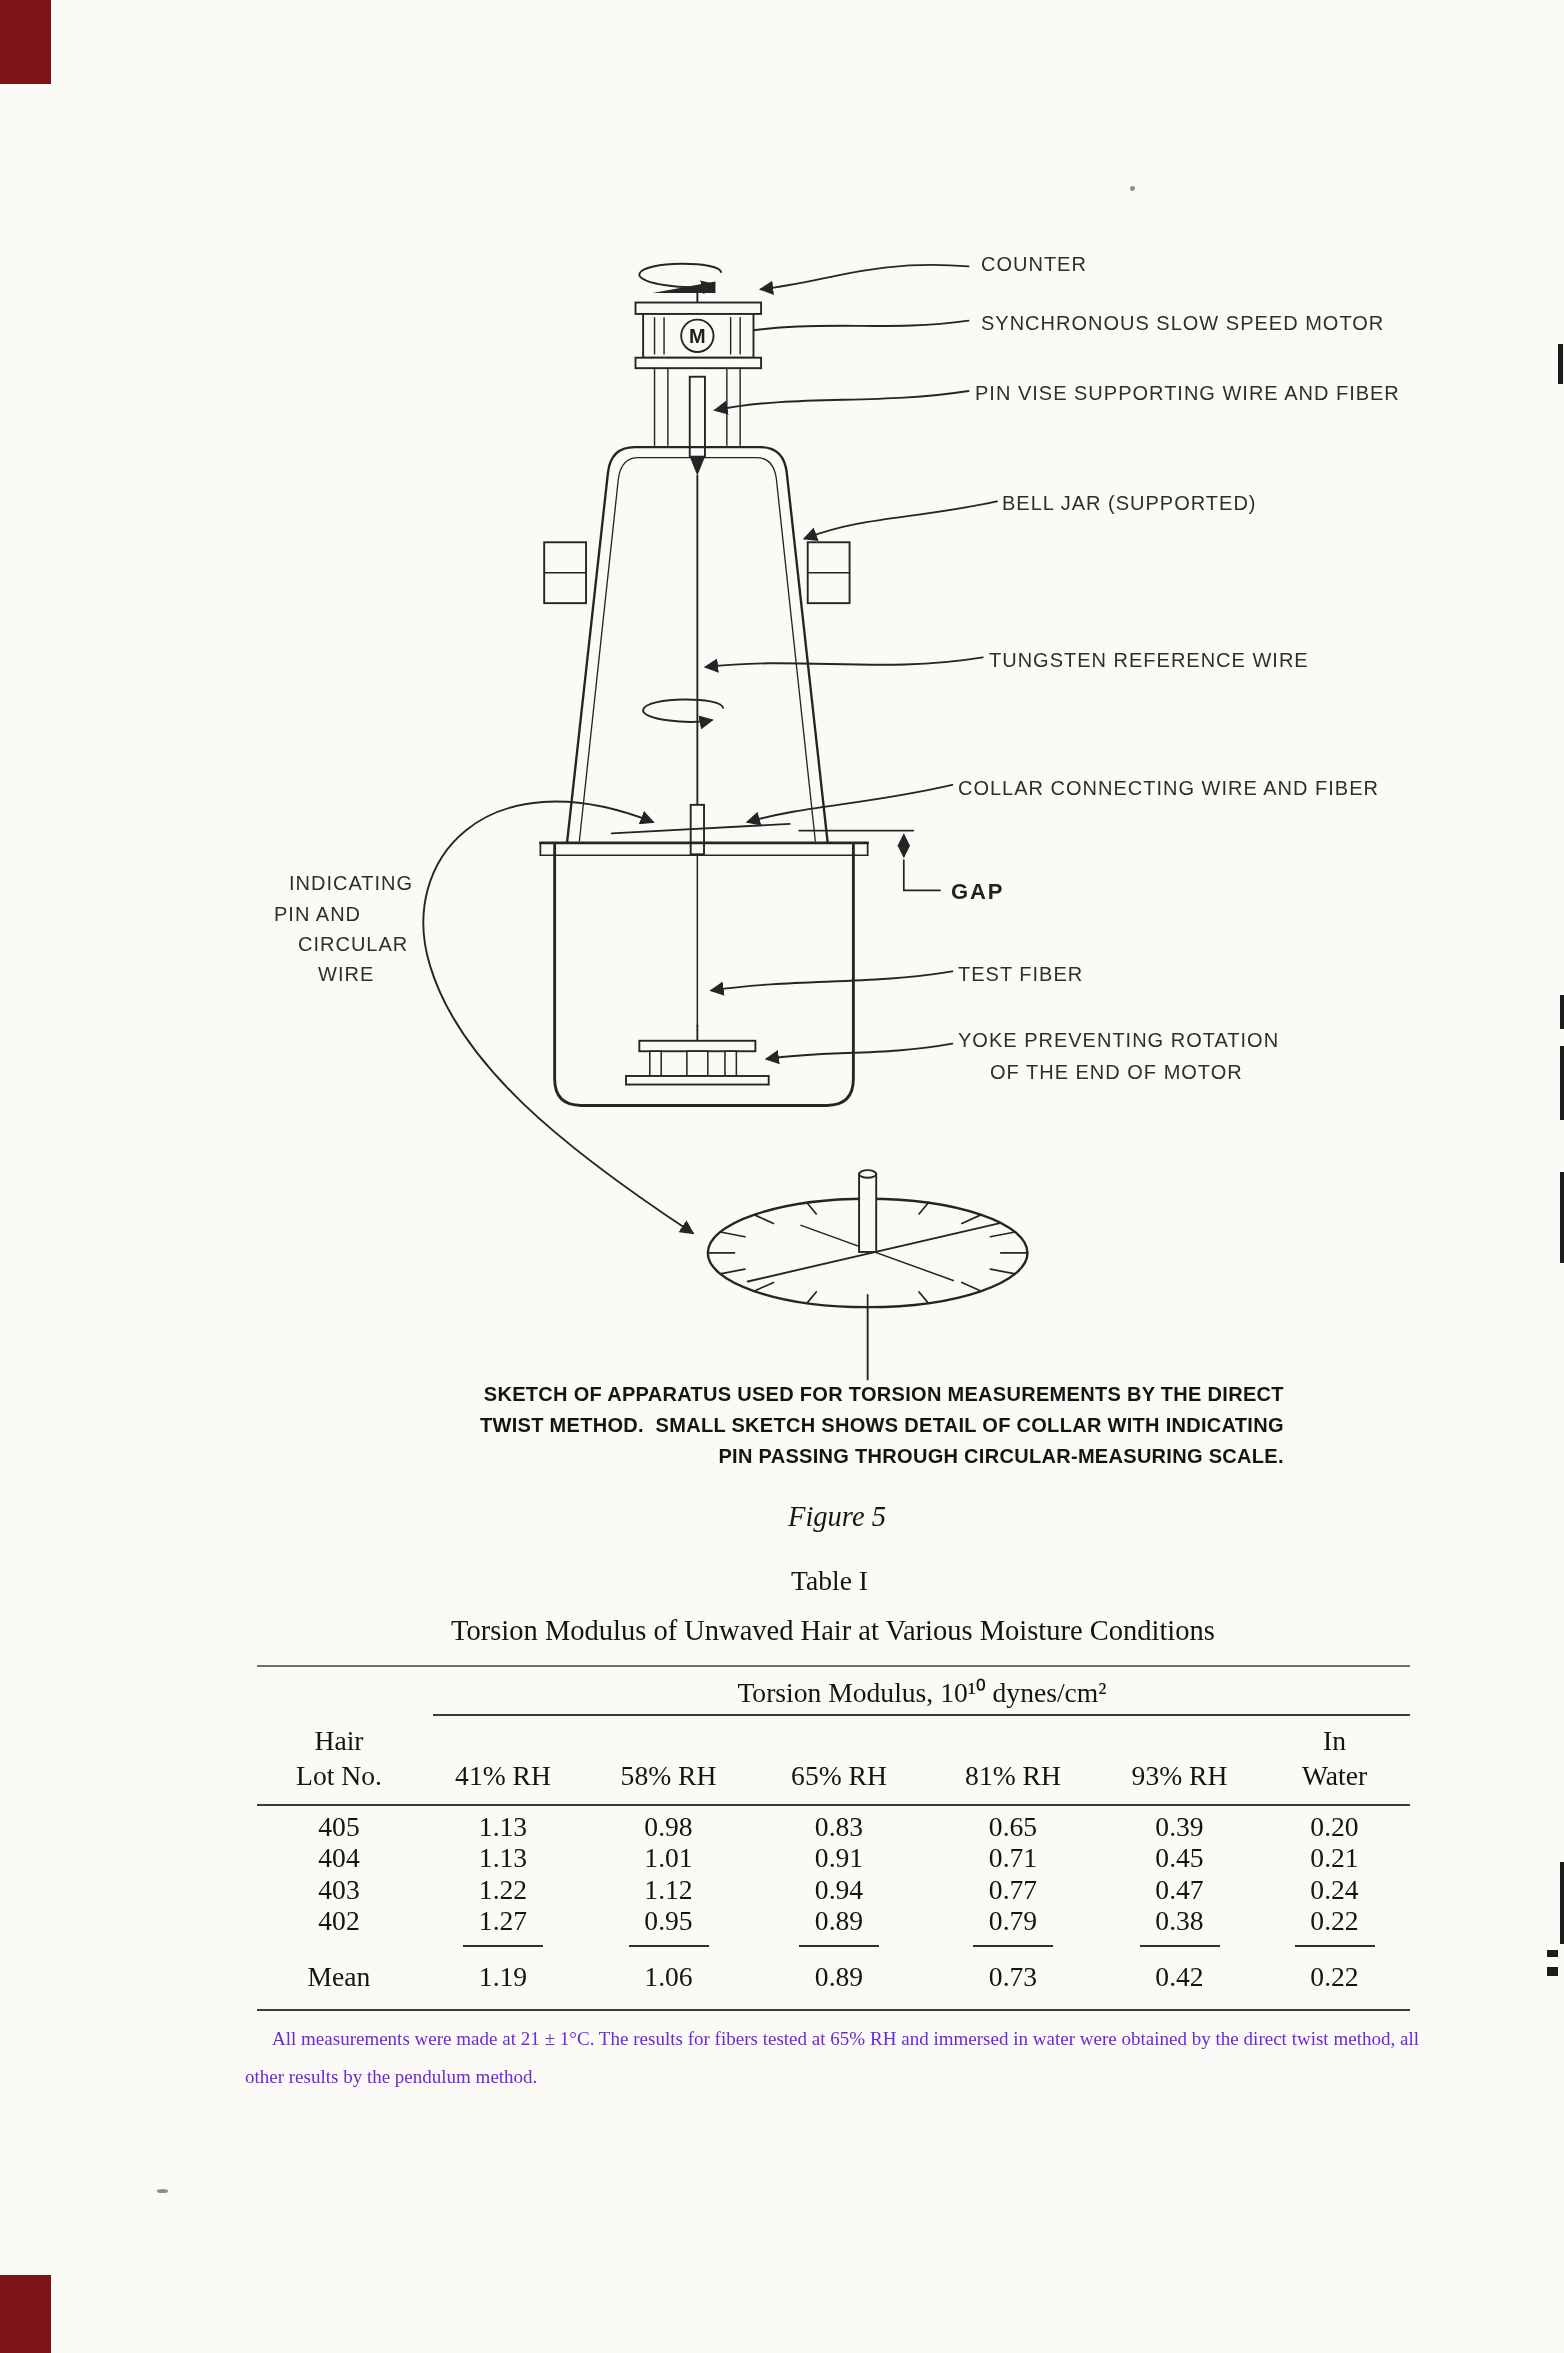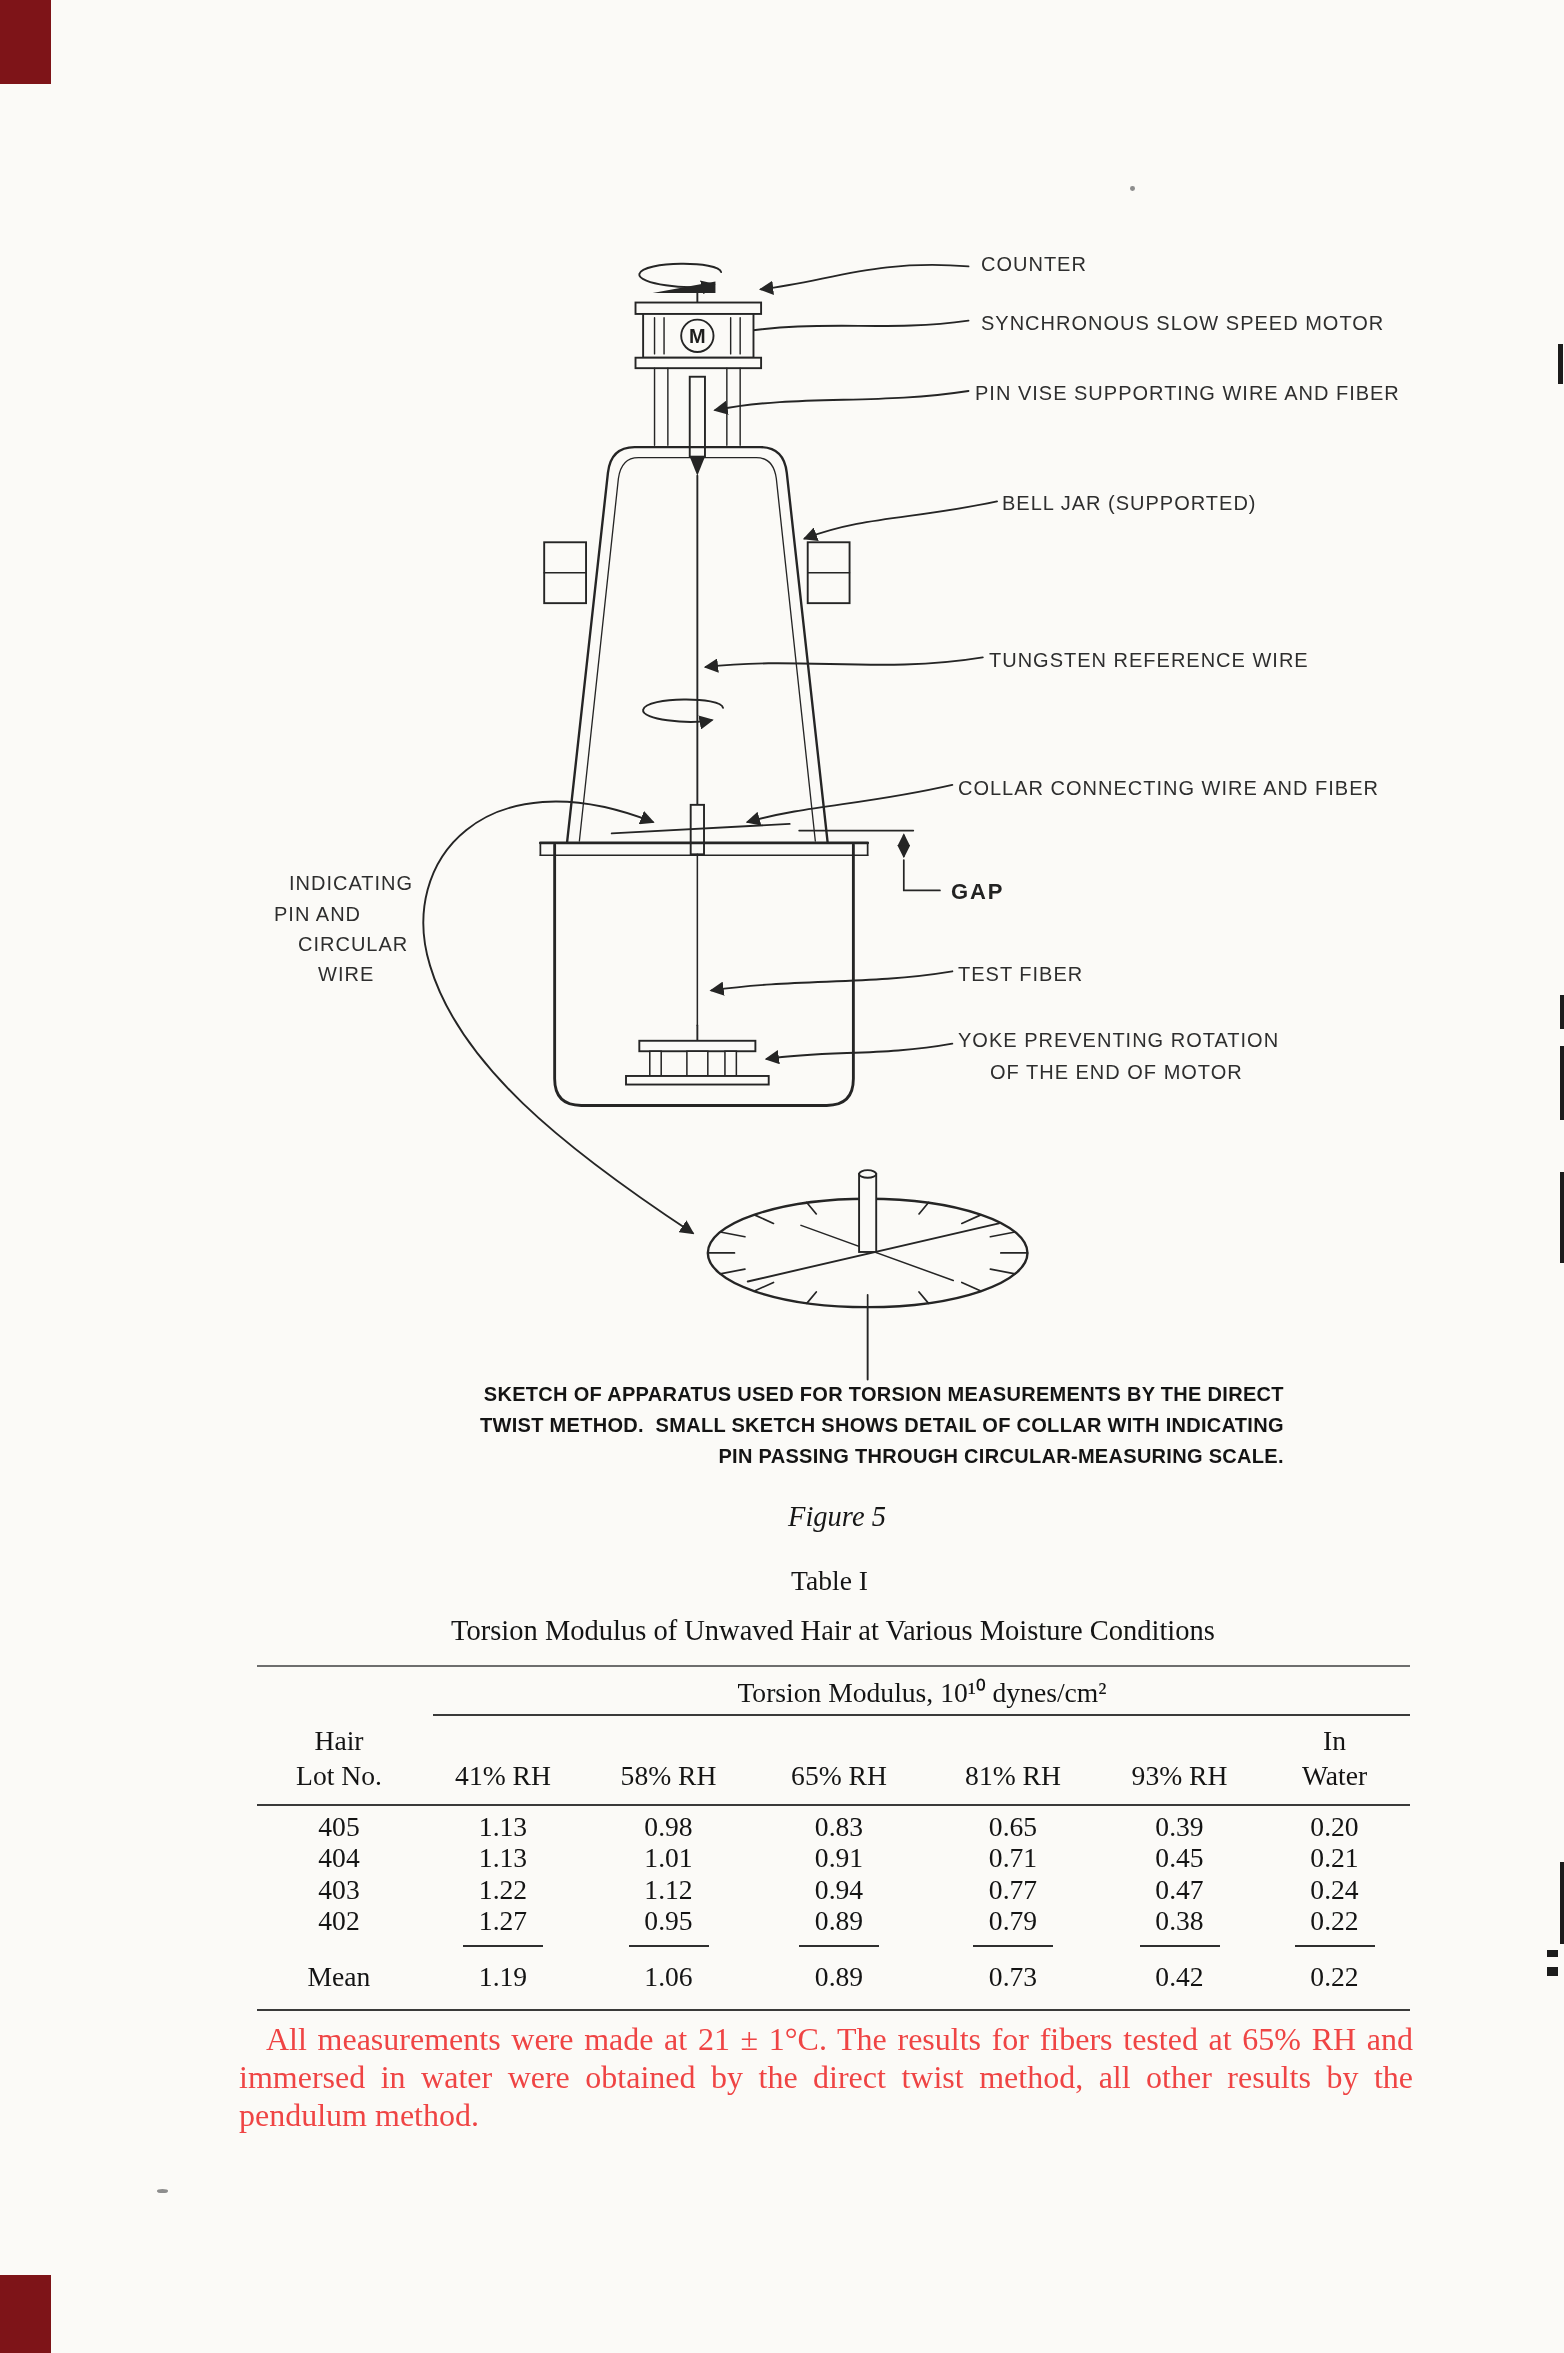--- a/index.html
+++ b/index.html
@@ -36,23 +36,23 @@
     grid-template-columns:164px 164px 167px 174px 174px 159px 151px;
     font-family:"Liberation Serif", serif; font-size:27.6px; color:#141414;
   }
   .thead > div, .trow > div { text-align:center; white-space:nowrap; }
   .dashrow > div { position:relative; height:7.6px; }
   .dashrow > div.dash::after {
     content:""; position:absolute; left:50%; top:2.9px; width:80px; margin-left:-40px;
     border-top:2.4px solid #2f2f2f;
   }
   .footnote {
-    position:absolute; top:2020px; left:239px; width:1174px;
-    font-family:"Liberation Serif", serif; font-size:32px; line-height:38px;
-    text-align:justify; text-indent:27px; color:#ef4444;
+    position:absolute; top:2020px; left:245px; width:1174px;
+    font-family:"Liberation Serif", serif; font-size:19px; line-height:38px;
+    text-align:justify; text-indent:27px; color:#6d28d9;
   }
   .artifact { position:absolute; }
   .artifact.red { background:#7e1418; }
   .artifact.black { background:#1c1c1c; }
   .artifact.grey { background:#8d8d8d; border-radius:50%; }
 </style>
 </head>
 <body>
 
 <div class="page">

